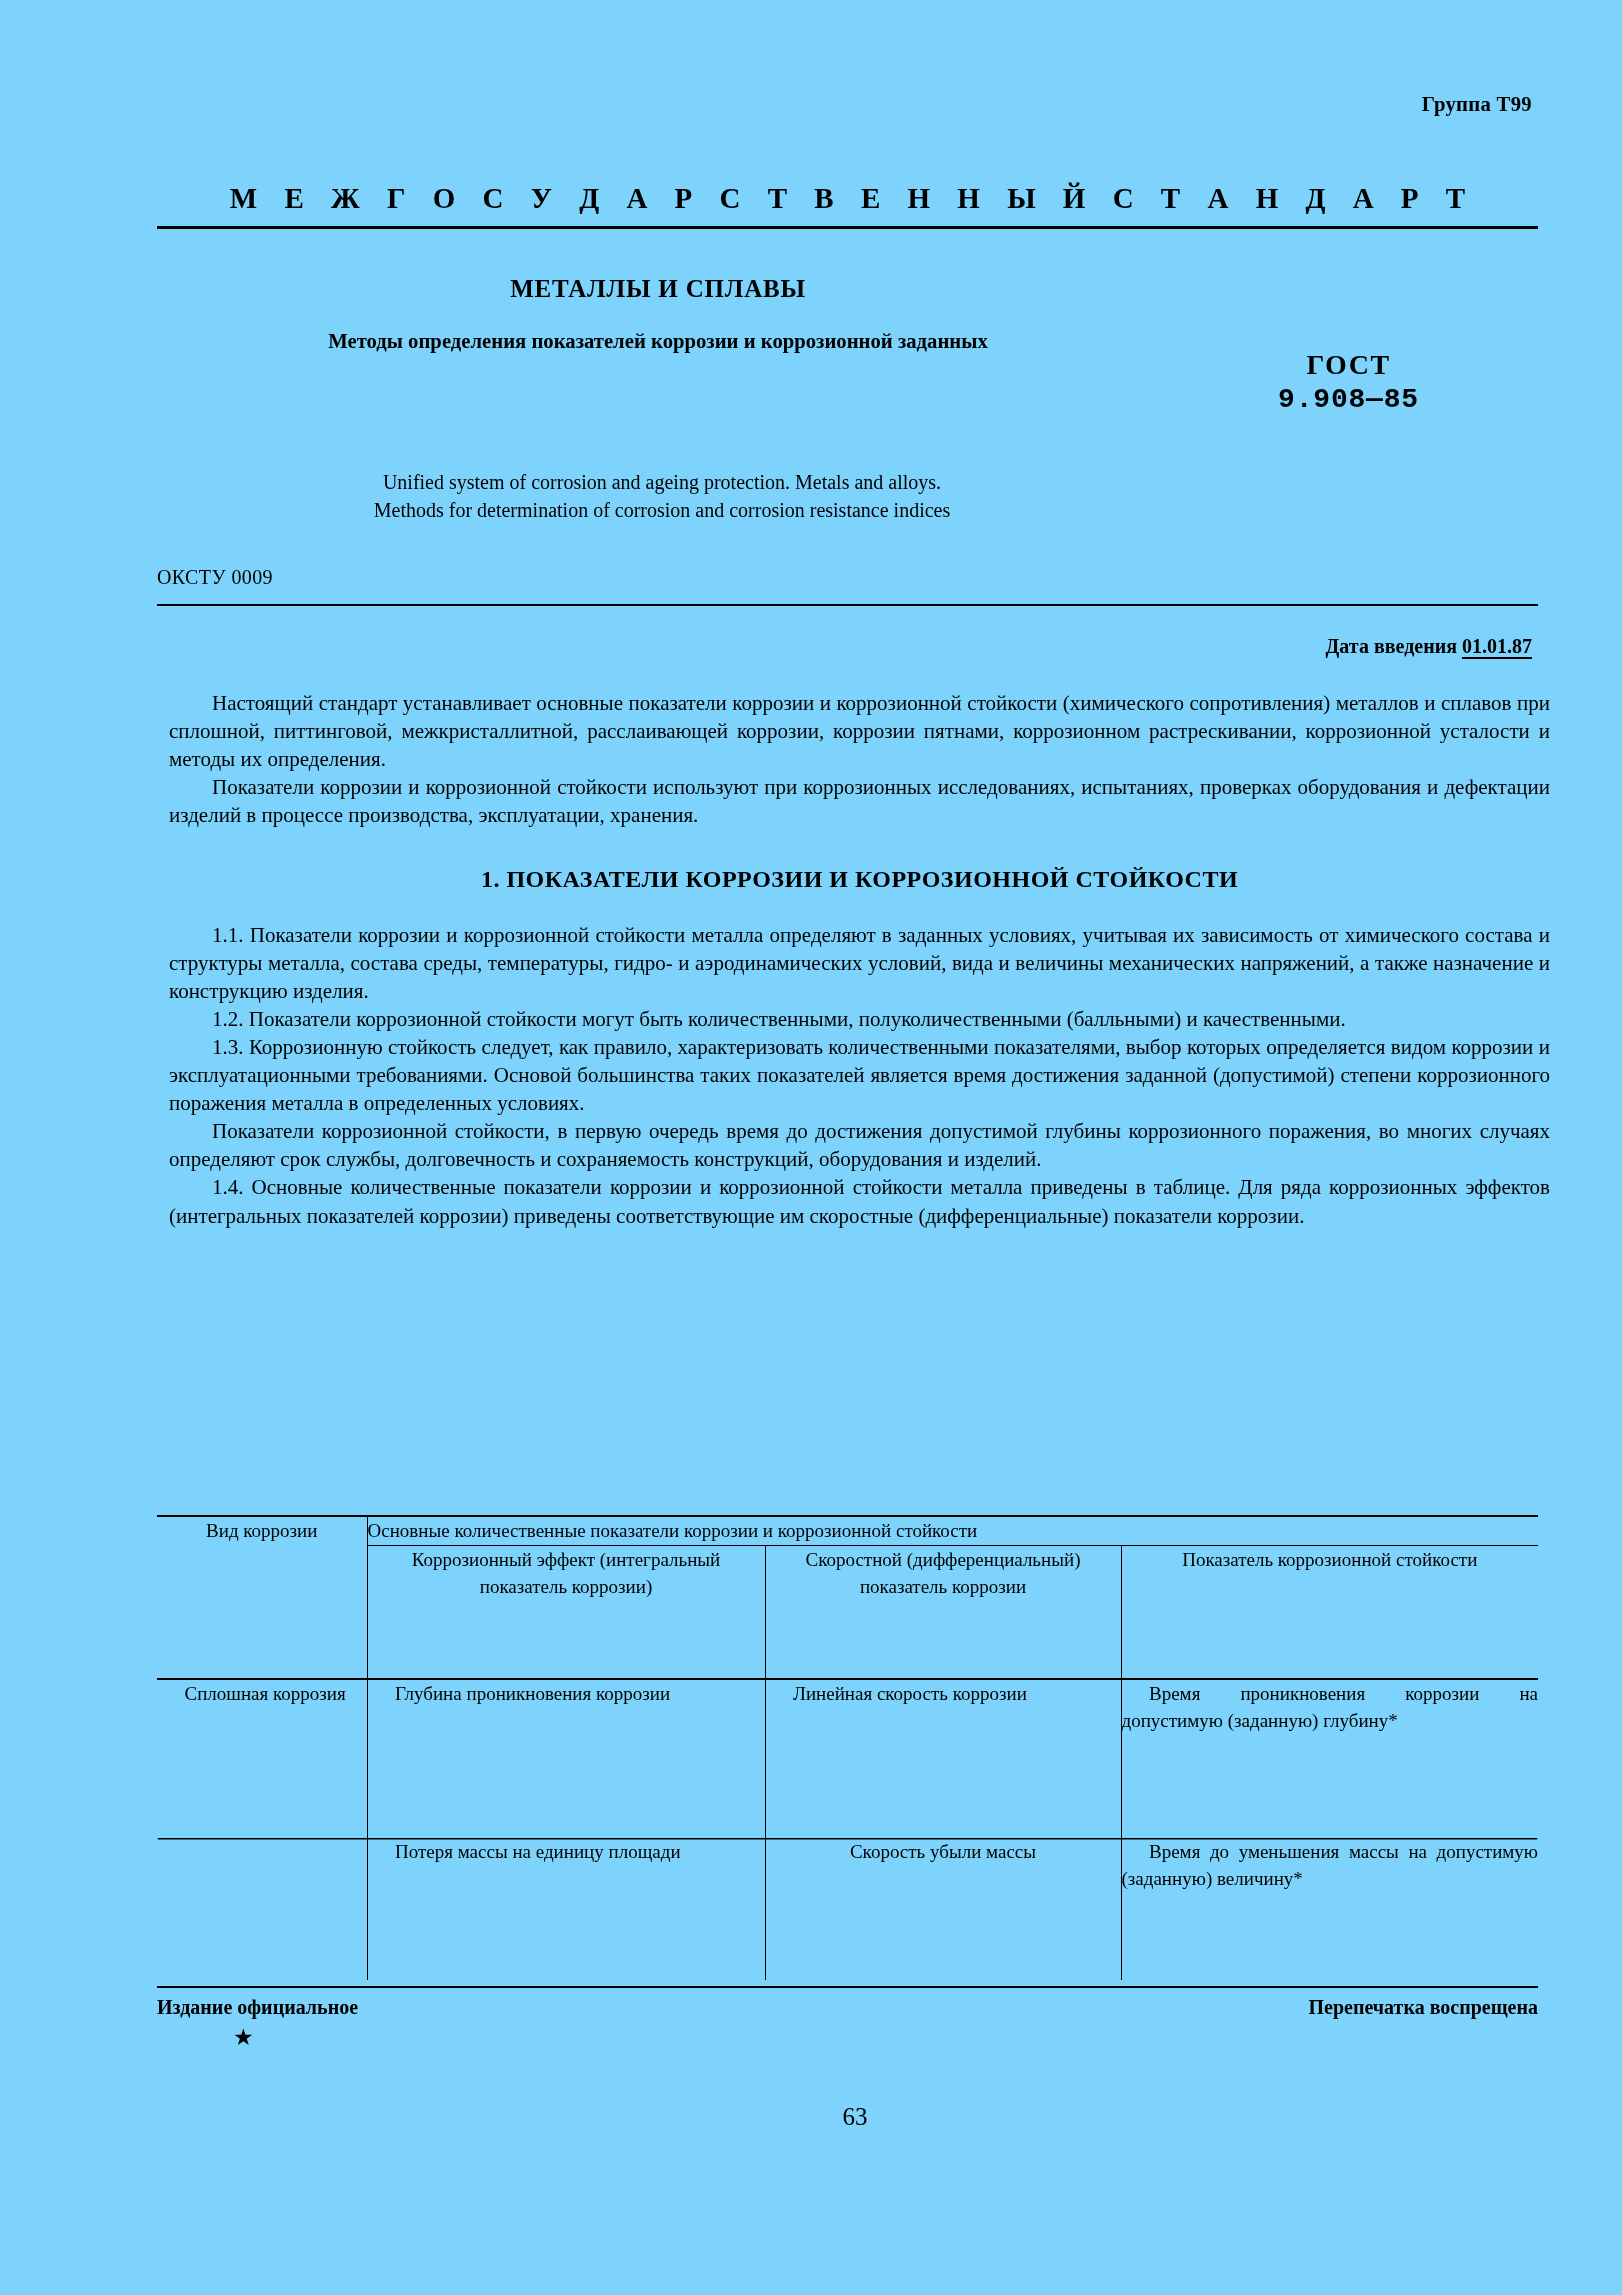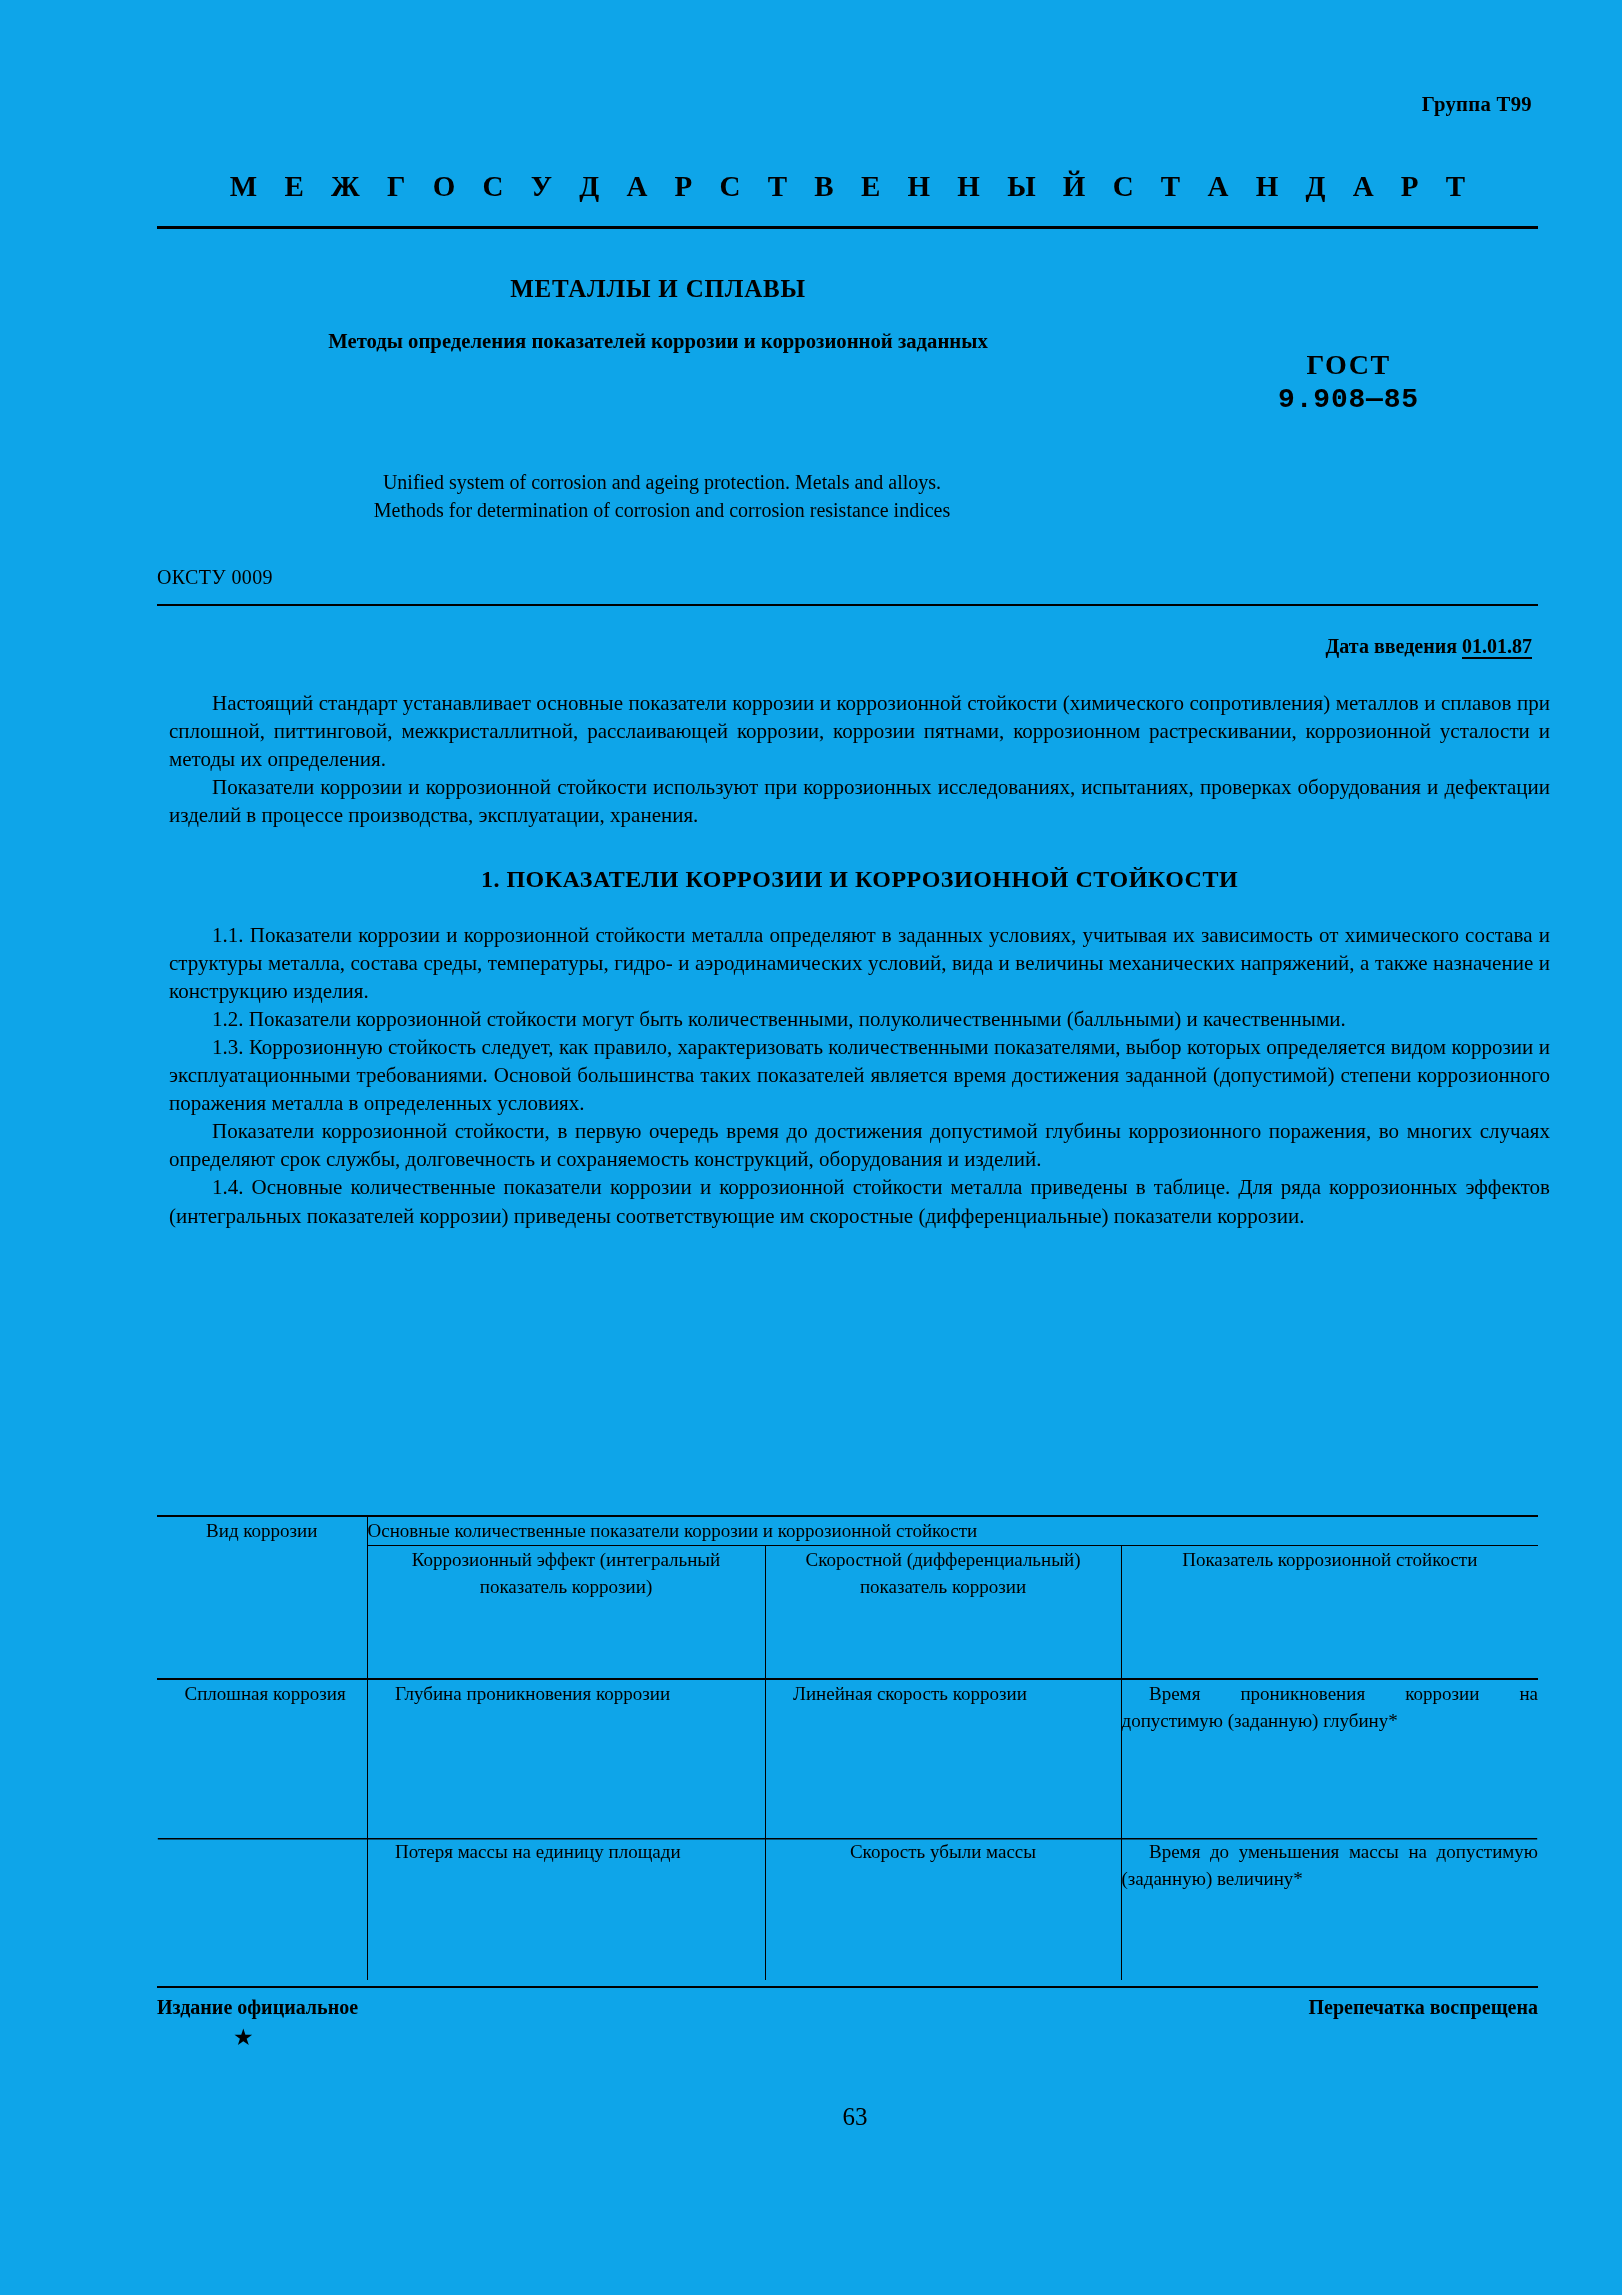--- a/index.html
+++ b/index.html
@@ -9,40 +9,40 @@
     background: #ffffff;
   }
   body {
     font-family: "Liberation Serif", "DejaVu Serif", serif;
     color: #000000;
   }
   .page {
     position: relative;
     width: 1622px;
     height: 2295px;
-    background: #0ea5e9;
+    background: #7dd3fc;
     box-sizing: border-box;
     padding: 0;
     overflow: hidden;
   }
 
   
   .group-code {
     position: absolute;
     top: 93px;
     right: 90px;
     font-size: 20.7px;
     font-weight: bold;
     letter-spacing: 0.3px;
   }
 
   
   .std-title {
     position: absolute;
-    top: 170px;
+    top: 182px;
     left: 157px;
     width: 1381px;
     text-align: center;
     font-size: 29px;
     font-weight: bold;
     letter-spacing: 10px;
     text-indent: 10px;
     white-space: nowrap;
   }
   .rule-heavy {

